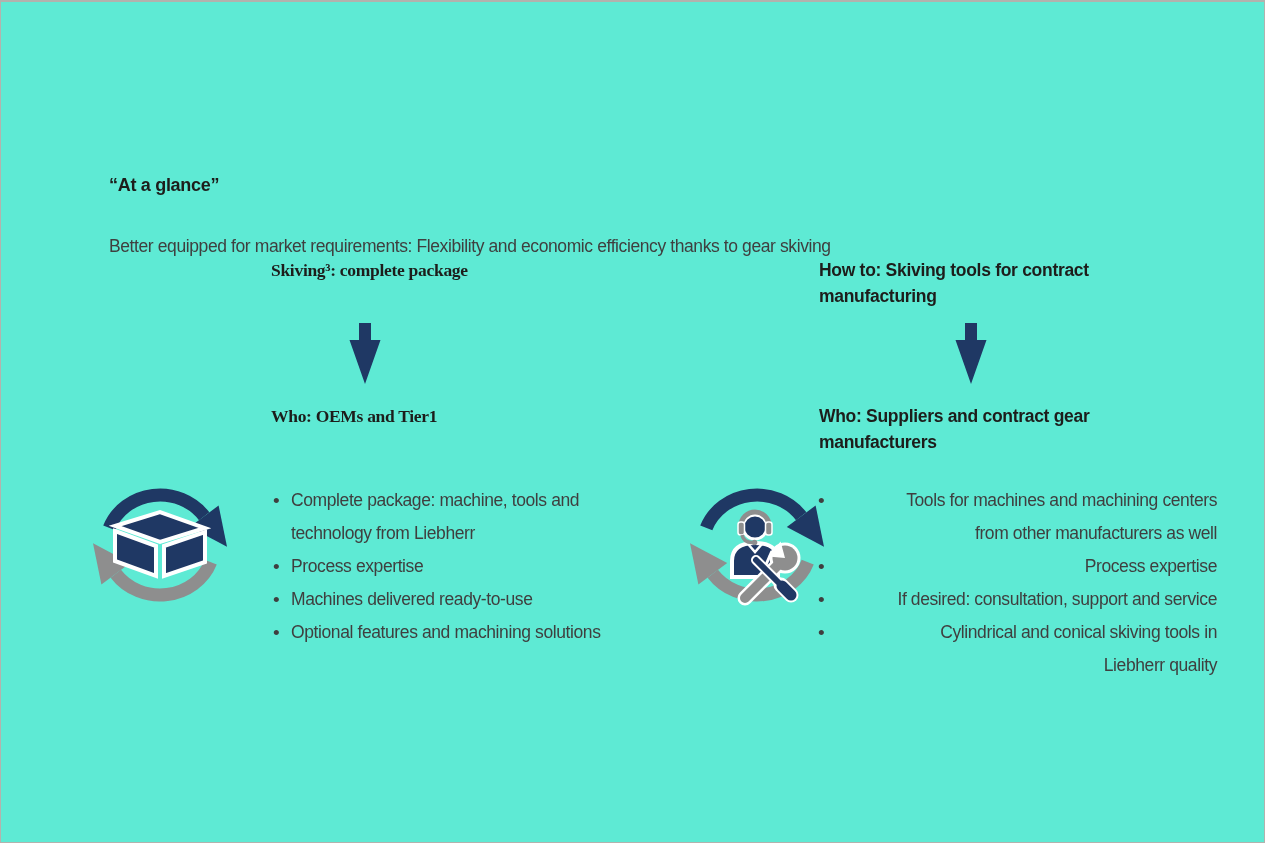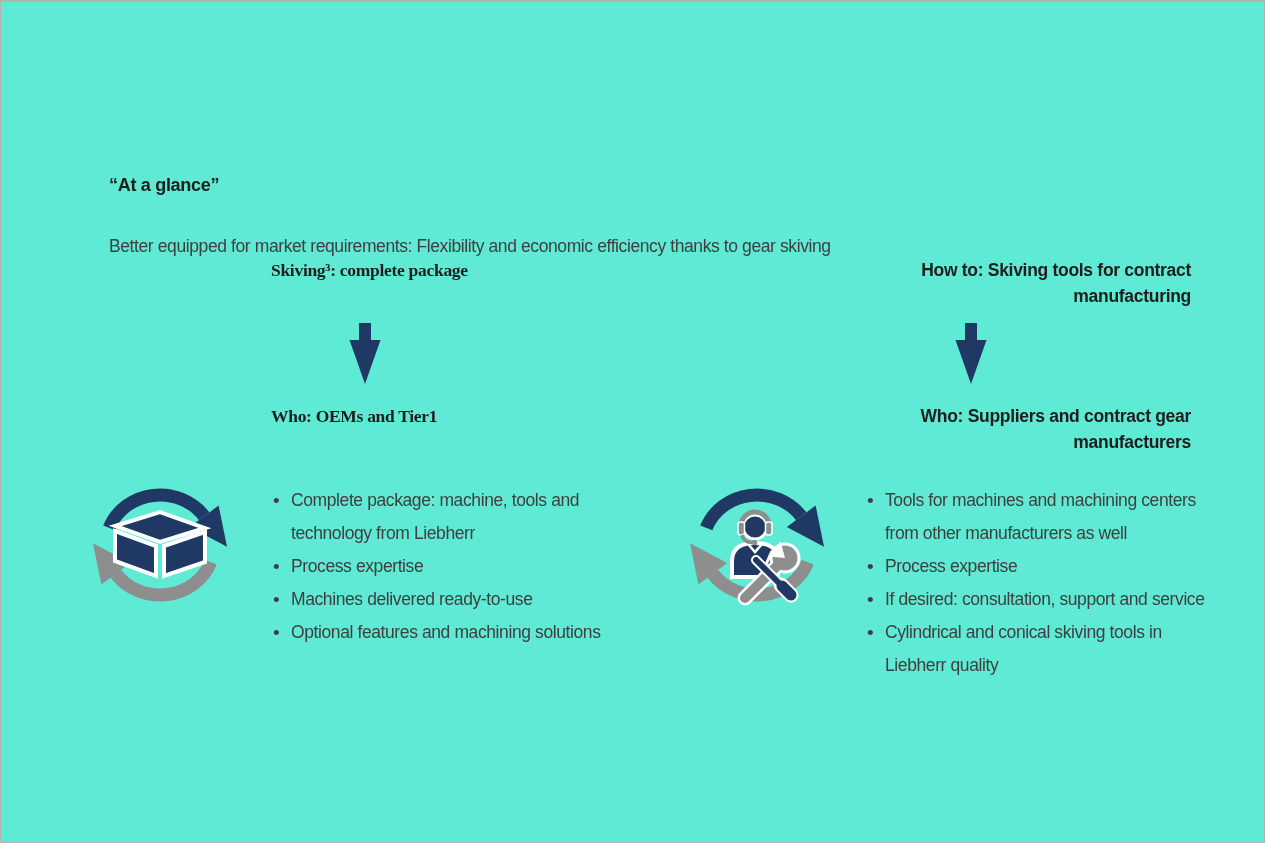--- a/index.html
+++ b/index.html
@@ -38,35 +38,35 @@
     letter-spacing:-0.3px;color:var(--heading);
     white-space:pre-line;
   }
   .who-heading{
     position:absolute;top:402px;
     font-size:17.5px;font-weight:bold;line-height:25.5px;
     letter-spacing:-0.3px;color:var(--heading);
     white-space:pre-line;
   }
   .pos-left-col{left:270px;width:340px;font-family:Liberation Serif, serif;}
-  .pos-right-col{left:860px;width:330px;text-align:right;}
+  .pos-right-col{left:818px;width:330px;}
   .down-arrow{position:absolute;top:321px;width:32px;height:61px;}
   .down-arrow.left{left:348px;}
   .down-arrow.right{left:954px;}
   .cycle-icon{position:absolute;top:479px;width:138px;height:130px;}
   .cycle-icon.left{left:90px;}
   .cycle-icon.right{left:687px;}
   .bullets{
     position:absolute;top:482px;
     list-style:none;
     font-size:17.5px;line-height:33px;letter-spacing:-0.4px;
     color:var(--body);
   }
   .bullets.left{left:271px;width:385px;}
-  .bullets.right{left:865px;width:400px;}
+  .bullets.right{left:816px;width:400px;text-align:right;}
   .bullets li{position:relative;padding-left:19px;white-space:pre-line;}
   .bullets li::before{
     content:"\2022";
     position:absolute;left:1px;top:0;
     font-size:19px;color:var(--body);
   }
   
   .f-navy{fill:var(--navy);} .f-gray{fill:var(--gray);} .f-white{fill:#ffffff;}
   .s-navy{stroke:var(--navy);} .s-gray{stroke:var(--gray);} .s-white{stroke:#ffffff;}
   .nofill{fill:none;}

